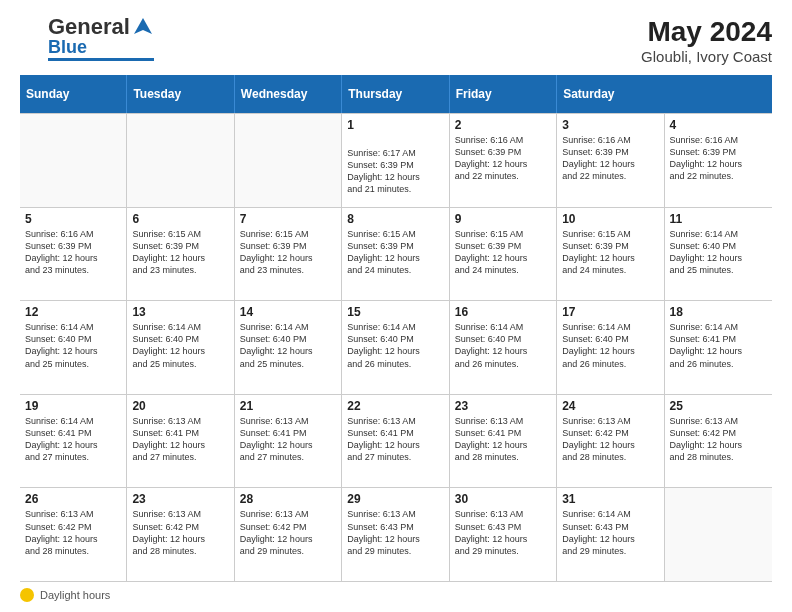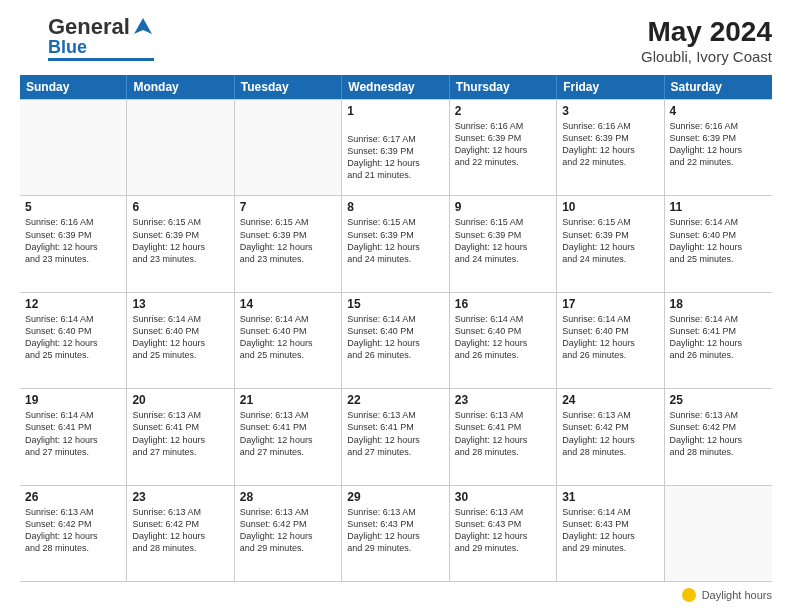--- a/index.html
+++ b/index.html
@@ -54,21 +54,21 @@
     }
     .cal-header {
       display: grid;
       grid-template-columns: repeat(7, 1fr);
       background: #1a6ab1;
     }
     .cal-header-cell {
       color: #fff;
       font-weight: bold;
       font-size: 12px;
-      padding: 5px 6px;
+      padding: 12px 6px;
       border-right: 1px solid #3a8ad4;
       text-align: left;
     }
     .cal-header-cell:last-child { border-right: none; }
     .cal-body {
       flex: 1;
       display: flex;
       flex-direction: column;
     }
     .cal-row {
@@ -100,21 +100,20 @@
       font-size: 9px;
       line-height: 1.35;
       color: #333;
     }
     .footer {
       display: flex;
       align-items: center;
       margin-top: 6px;
       font-size: 11px;
       color: #555;
-      justify-content: flex-end;
     }
     .footer-sun {
       width: 14px;
       height: 14px;
       background: #f5c400;
       border-radius: 50%;
       margin-right: 6px;
       flex-shrink: 0;
     }
   </style>
@@ -137,21 +136,20 @@
     </div>
     <div class="title-block">
       <div class="title-month">May 2024</div>
       <div class="title-location">Gloubli, Ivory Coast</div>
     </div>
   </div>
 
   <div class="calendar">
     <div class="cal-header">
     <div class="cal-header-cell">Sunday</div>
-        <div class="cal-header-cell">Monday</div>
         <div class="cal-header-cell">Tuesday</div>
         <div class="cal-header-cell">Wednesday</div>
         <div class="cal-header-cell">Thursday</div>
         <div class="cal-header-cell">Friday</div>
         <div class="cal-header-cell">Saturday</div>
       </div>
     <div class="cal-body">
     <div class="cal-row">
           <div class="cal-cell empty"></div>
           <div class="cal-cell empty"></div>

